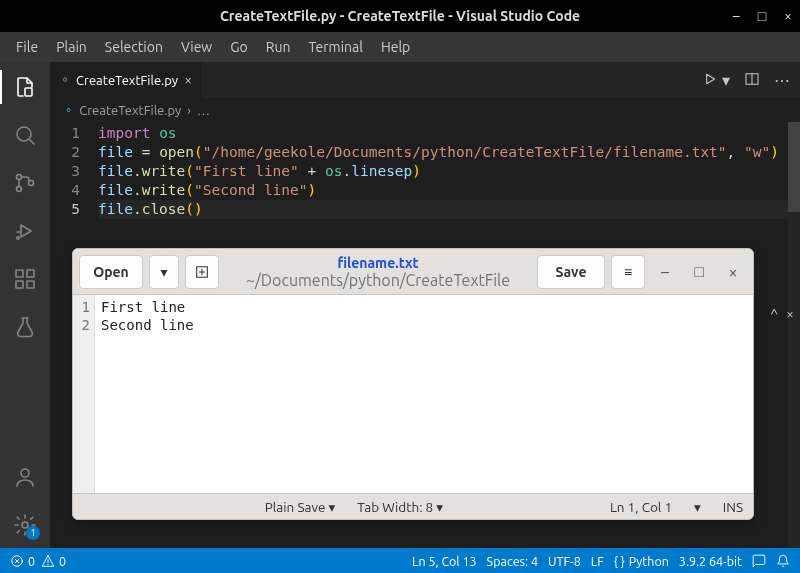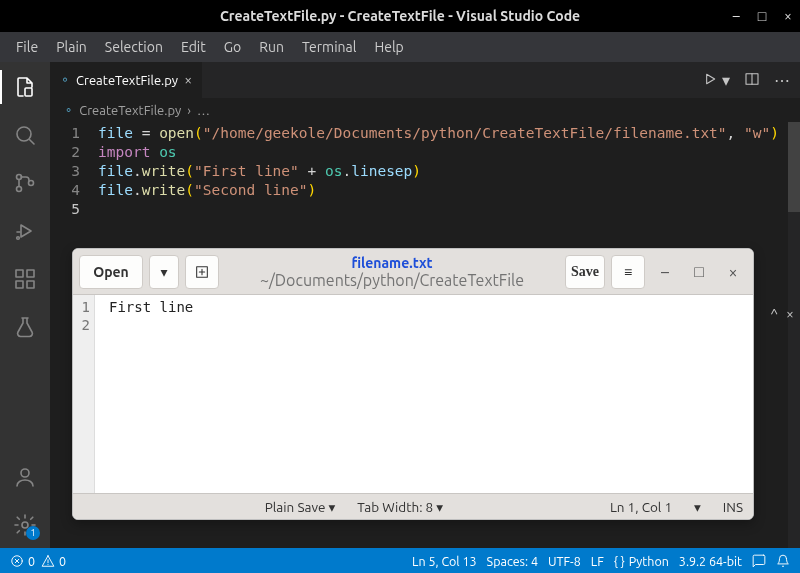--- a/index.html
+++ b/index.html
@@ -63,26 +63,26 @@
 
 .gedit { position: absolute; left: 72px; top: 248px; width: 682px; height: 272px; background: #ffffff; border: 1px solid #bfbfbf; border-radius: 6px; box-shadow: 0 4px 12px rgba(0,0,0,0.3); display: flex; flex-direction: column; overflow: hidden; }
 .gedit-header { height: 46px; background: #e3e0dd; display: flex; align-items: center; padding: 0 6px; gap: 6px; border-bottom: 1px solid #c9c6c3; }
 .gedit-btn { height: 34px; background: #fdfdfc; border: 1px solid #cfcbc7; border-radius: 4px; display: flex; align-items: center; justify-content: center; cursor: pointer; font-size: 14px; color: #333; }
 .gedit-open { width: 64px; font-weight: bold; }
 .gedit-dropdown { width: 30px; }
 .gedit-newtab { width: 34px; }
 .gedit-title-area { flex: 1; text-align: center; }
 .gedit-title { font-size: 14px; font-weight: bold; color: #1d4ed8; }
 .gedit-subtitle { font-size: 16px; color: #737373; }
-.gedit-save { width: 40px; font-weight: bold; font-family: Liberation Serif, serif; }
+.gedit-save { width: 68px; font-weight: bold; }
 .gedit-menu { width: 34px; }
 .gedit-winctrl { width: 28px; height: 28px; display: flex; align-items: center; justify-content: center; cursor: pointer; color: #555; }
 .gedit-body { flex: 1; display: flex; font-family: "Menlo","Consolas",monospace; font-size: 14px; line-height: 18px; background: #fff; }
 .gedit-gutter { width: 22px; background: #efefef; color: #777; text-align: right; padding: 3px 4px 0 0; border-right: 1px solid #ddd; }
-.gedit-text { flex: 1; padding: 3px 14px; color: #222; }
+.gedit-text { flex: 1; padding: 3px 6px; color: #222; }
 .gedit-text div { white-space: pre; }
 .gedit-status { height: 26px; background: #e3e0dd; border-top: 1px solid #c9c6c3; display: flex; align-items: center; font-size: 13.5px; color: #333; padding: 0 10px; gap: 22px; }
 .gedit-status .spacer-left { flex: 1.3; }
 .gedit-status .spacer-mid { flex: 1; }
 .gedit-status span { cursor: pointer; display: inline-flex; align-items: center; gap: 4px; }
 
 
 .statusbar { position: absolute; left: 0; right: 0; bottom: 0; height: 25px; background: #007acc; color: #fff; font-size: 12.5px; display: flex; align-items: center; padding: 0 10px; gap: 14px; }
 .statusbar .sb-right { margin-left: auto; display: flex; gap: 10px; align-items: center; }
 .statusbar span { cursor: pointer; display: inline-flex; align-items: center; gap: 4px; }
@@ -99,21 +99,21 @@
     <span>–</span>
     <span>□</span>
     <span>×</span>
   </div>
 </div>
 
 <div class="menubar">
   <div class="menubar-item">File</div>
   <div class="menubar-item">Plain</div>
   <div class="menubar-item">Selection</div>
-  <div class="menubar-item">Edit</div>
+  <div class="menubar-item">View</div>
   <div class="menubar-item">Go</div>
   <div class="menubar-item">Run</div>
   <div class="menubar-item">Terminal</div>
   <div class="menubar-item">Help</div>
 </div>
 
 <div class="activitybar">
   <div class="top-icons">
     <div class="activitybar-icon active">
       <svg viewBox="0 0 24 24">
@@ -201,24 +201,25 @@
 
   <div class="code-editor">
     <div class="gutter">
       <div class="line-num">1</div>
       <div class="line-num">2</div>
       <div class="line-num">3</div>
       <div class="line-num">4</div>
       <div class="line-num active">5</div>
     </div>
     <div class="code-lines">
+      <div class="code-line"><span class="kw">import</span> <span class="mod">os</span></div>
       <div class="code-line"><span class="var">file</span><span class="op"> = </span><span class="fn">open</span><span class="pn">(</span><span class="str">"/home/geekole/Documents/python/CreateTextFile/filename.txt"</span><span class="op">, </span><span class="str">"w"</span><span class="pn">)</span></div>
-      <div class="code-line"><span class="kw">import</span> <span class="mod">os</span></div>
       <div class="code-line"><span class="var">file</span><span class="op">.</span><span class="fn">write</span><span class="pn">(</span><span class="str">"First line"</span><span class="op"> + </span><span class="mod">os</span><span class="op">.</span><span class="var">linesep</span><span class="pn">)</span></div>
       <div class="code-line"><span class="var">file</span><span class="op">.</span><span class="fn">write</span><span class="pn">(</span><span class="str">"Second line"</span><span class="pn">)</span></div>
+      <div class="code-line current"><span class="var">file</span><span class="op">.</span><span class="fn">close</span><span class="pn">(</span><span class="pn">)</span></div>
     </div>
     <div class="minimap"></div>
     <div class="scrollbar-thumb"></div>
   </div>
 </div>
 
 <div class="panel-header-right">
   <span>^</span>
   <span>×</span>
 </div>
@@ -243,20 +244,21 @@
     <div class="gedit-winctrl">□</div>
     <div class="gedit-winctrl">×</div>
   </div>
   <div class="gedit-body">
     <div class="gedit-gutter">
       <div>1</div>
       <div>2</div>
     </div>
     <div class="gedit-text">
       <div>First line</div>
+      <div>Second line</div>
     </div>
   </div>
   <div class="gedit-status">
     <div class="spacer-left"></div>
     <span>Plain Save ▾</span>
     <span>Tab Width: 8 ▾</span>
     <div class="spacer-mid"></div>
     <span>Ln 1, Col 1</span>
     <span>▾</span>
     <span>INS</span>

